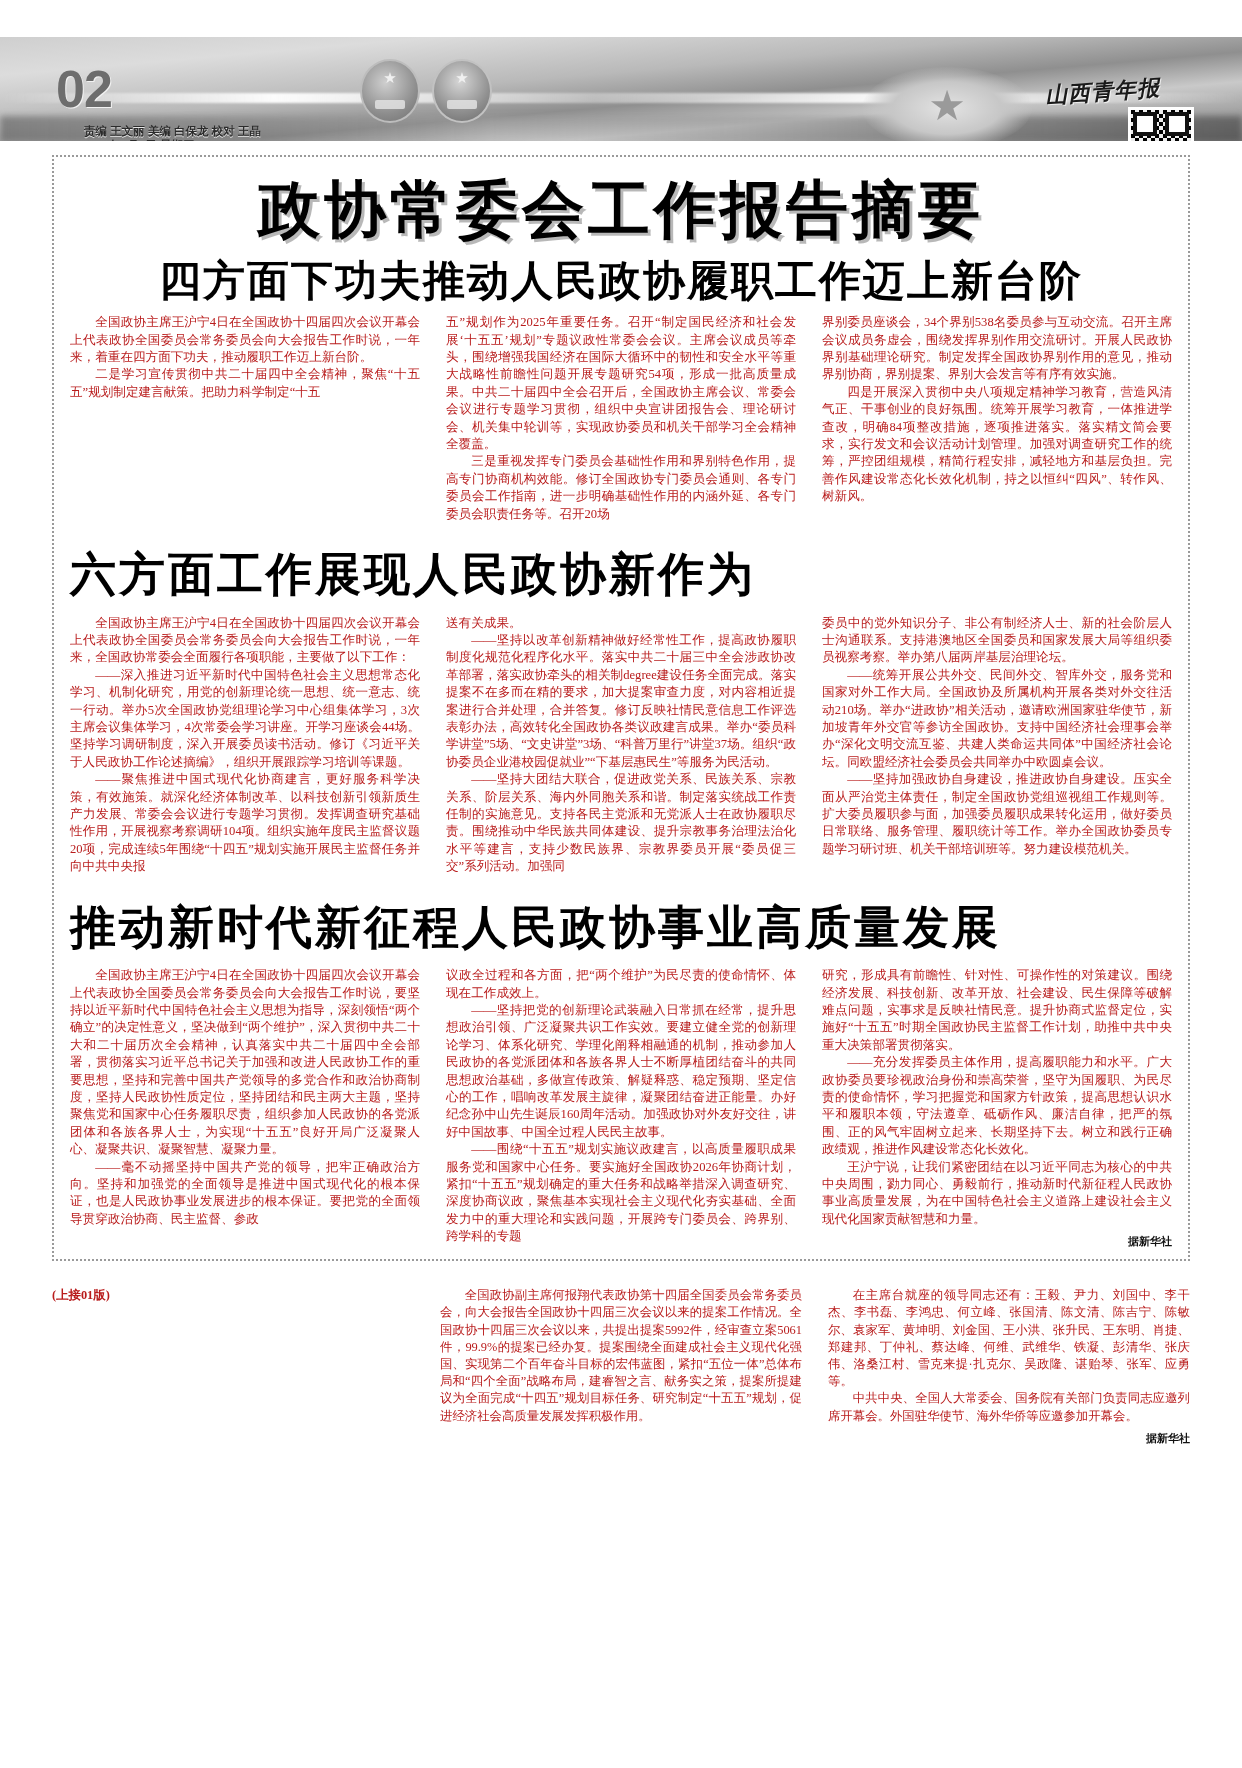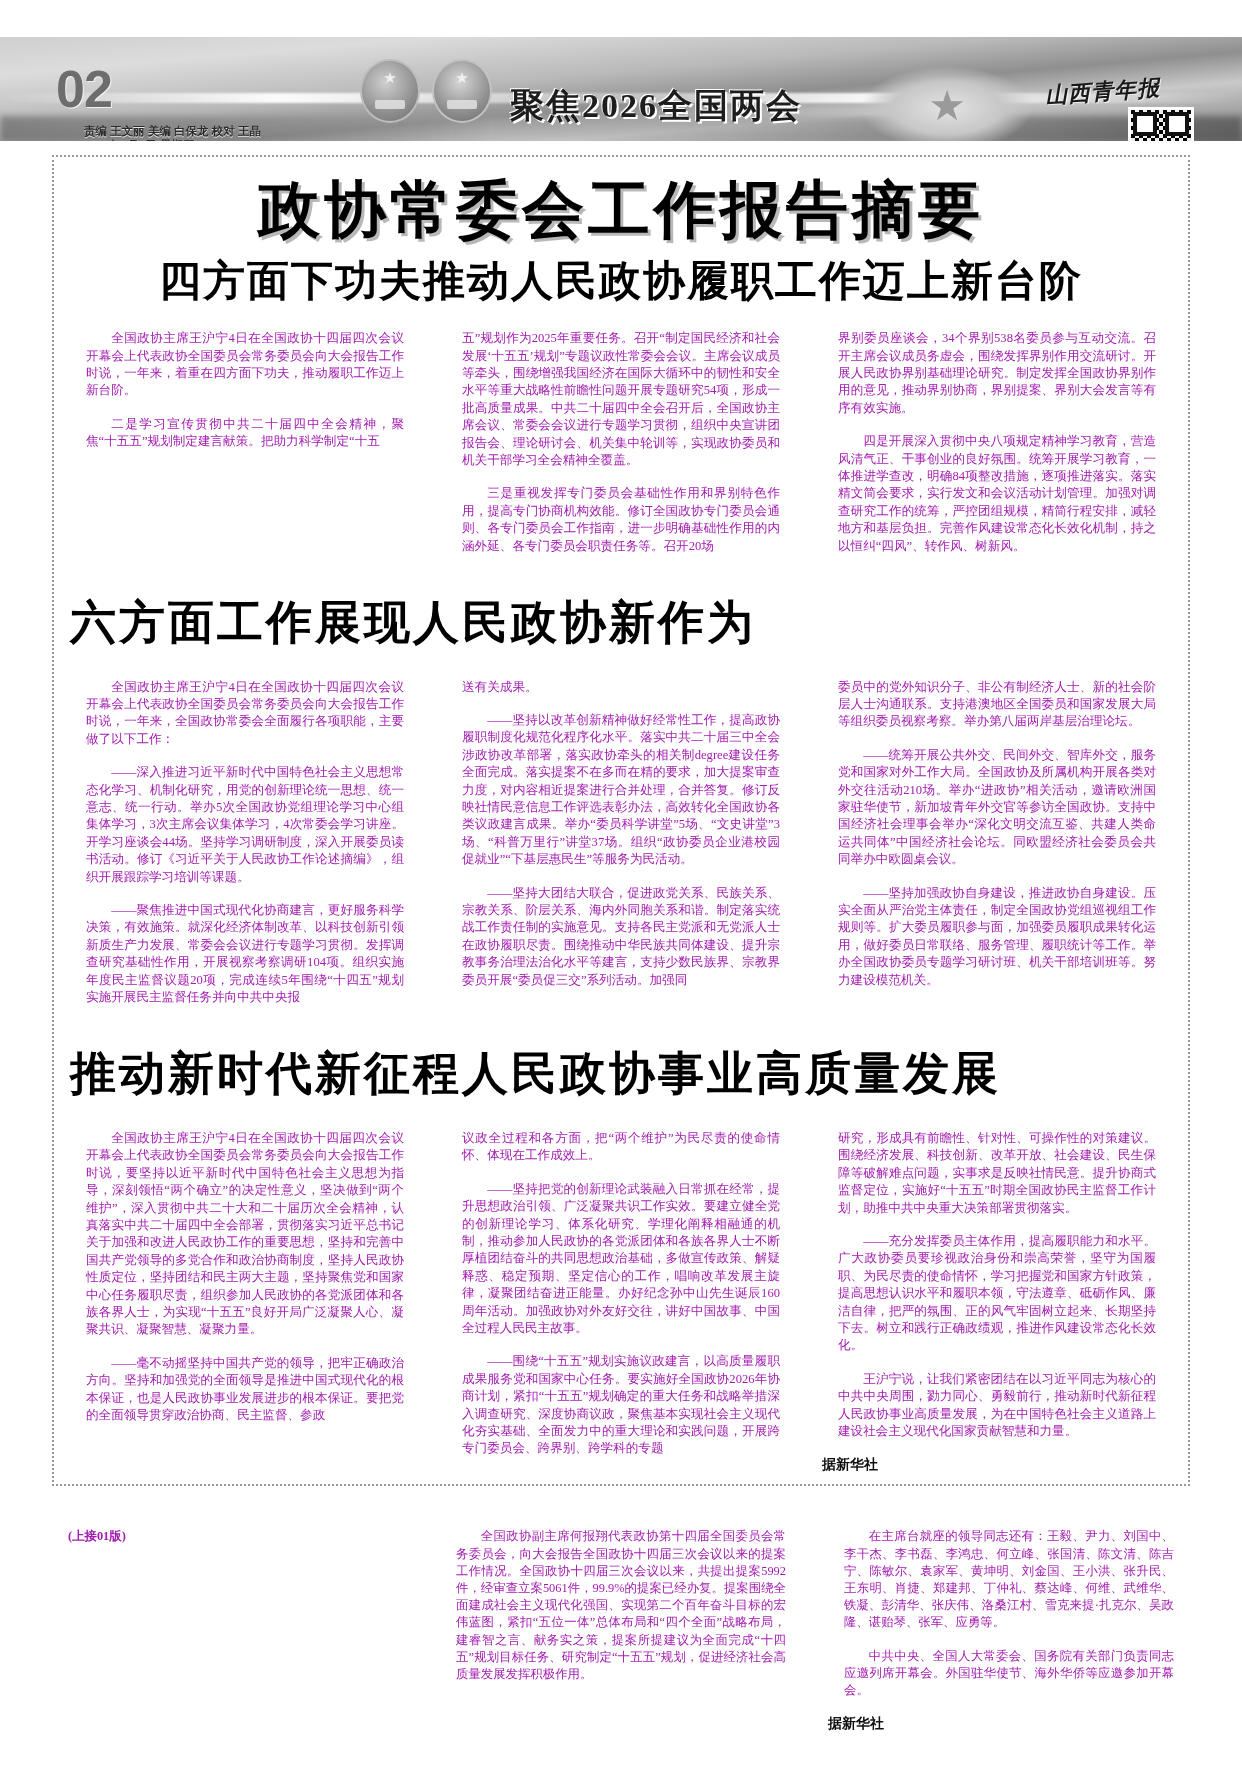--- a/index.html
+++ b/index.html
@@ -123,30 +123,30 @@
   h2.head-sec{
     margin:26px 0 14px 0;
     font-size:46px;font-weight:bold;letter-spacing:3px;color:#000;
     line-height:1.12;
   }
   .cols3{
     display:grid;grid-template-columns:1fr 1fr 1fr;
     column-gap:26px;margin-top:10px;
   }
   .col p{
-    margin:16px;
+    margin:0;
     font-size:12.6px;line-height:17.4px;
     text-align:justify;text-justify:inter-ideograph;
     text-indent:2em;
-    color:#a21caf;
+    color:#b91c1c;
     word-break:break-all;
   }
   .col p.noind{text-indent:0;}
   .sig{
-    font-size:14px;font-weight:bold;margin-top:6px;
+    text-align:right;font-size:11px;font-weight:bold;margin-top:6px;
   }
   .jump-label{
     font-size:13px;font-weight:bold;margin:0 0 4px 0;
   }
   .bottom-sec{margin-top:26px;}
   .bottom-sec .col p{font-size:12.4px;line-height:17.2px;}
 </style>
 </head>
 <body>
 
@@ -163,21 +163,20 @@
 
   <div class="emblem emb1">
     <span class="emb-star">★</span>
     <span class="emb-base"></span>
   </div>
   <div class="emblem emb2">
     <span class="emb-star">★</span>
     <span class="emb-base"></span>
   </div>
 
-  <div class="mast-title">聚焦2026全国两会</div>
 
   <div class="mast-bigstar"></div>
 
   <div class="brandmark">山西青年报</div>
   <div class="qr"></div>
 </div>
 
 <div class="sheet">
 
   <div class="dashed-box">

